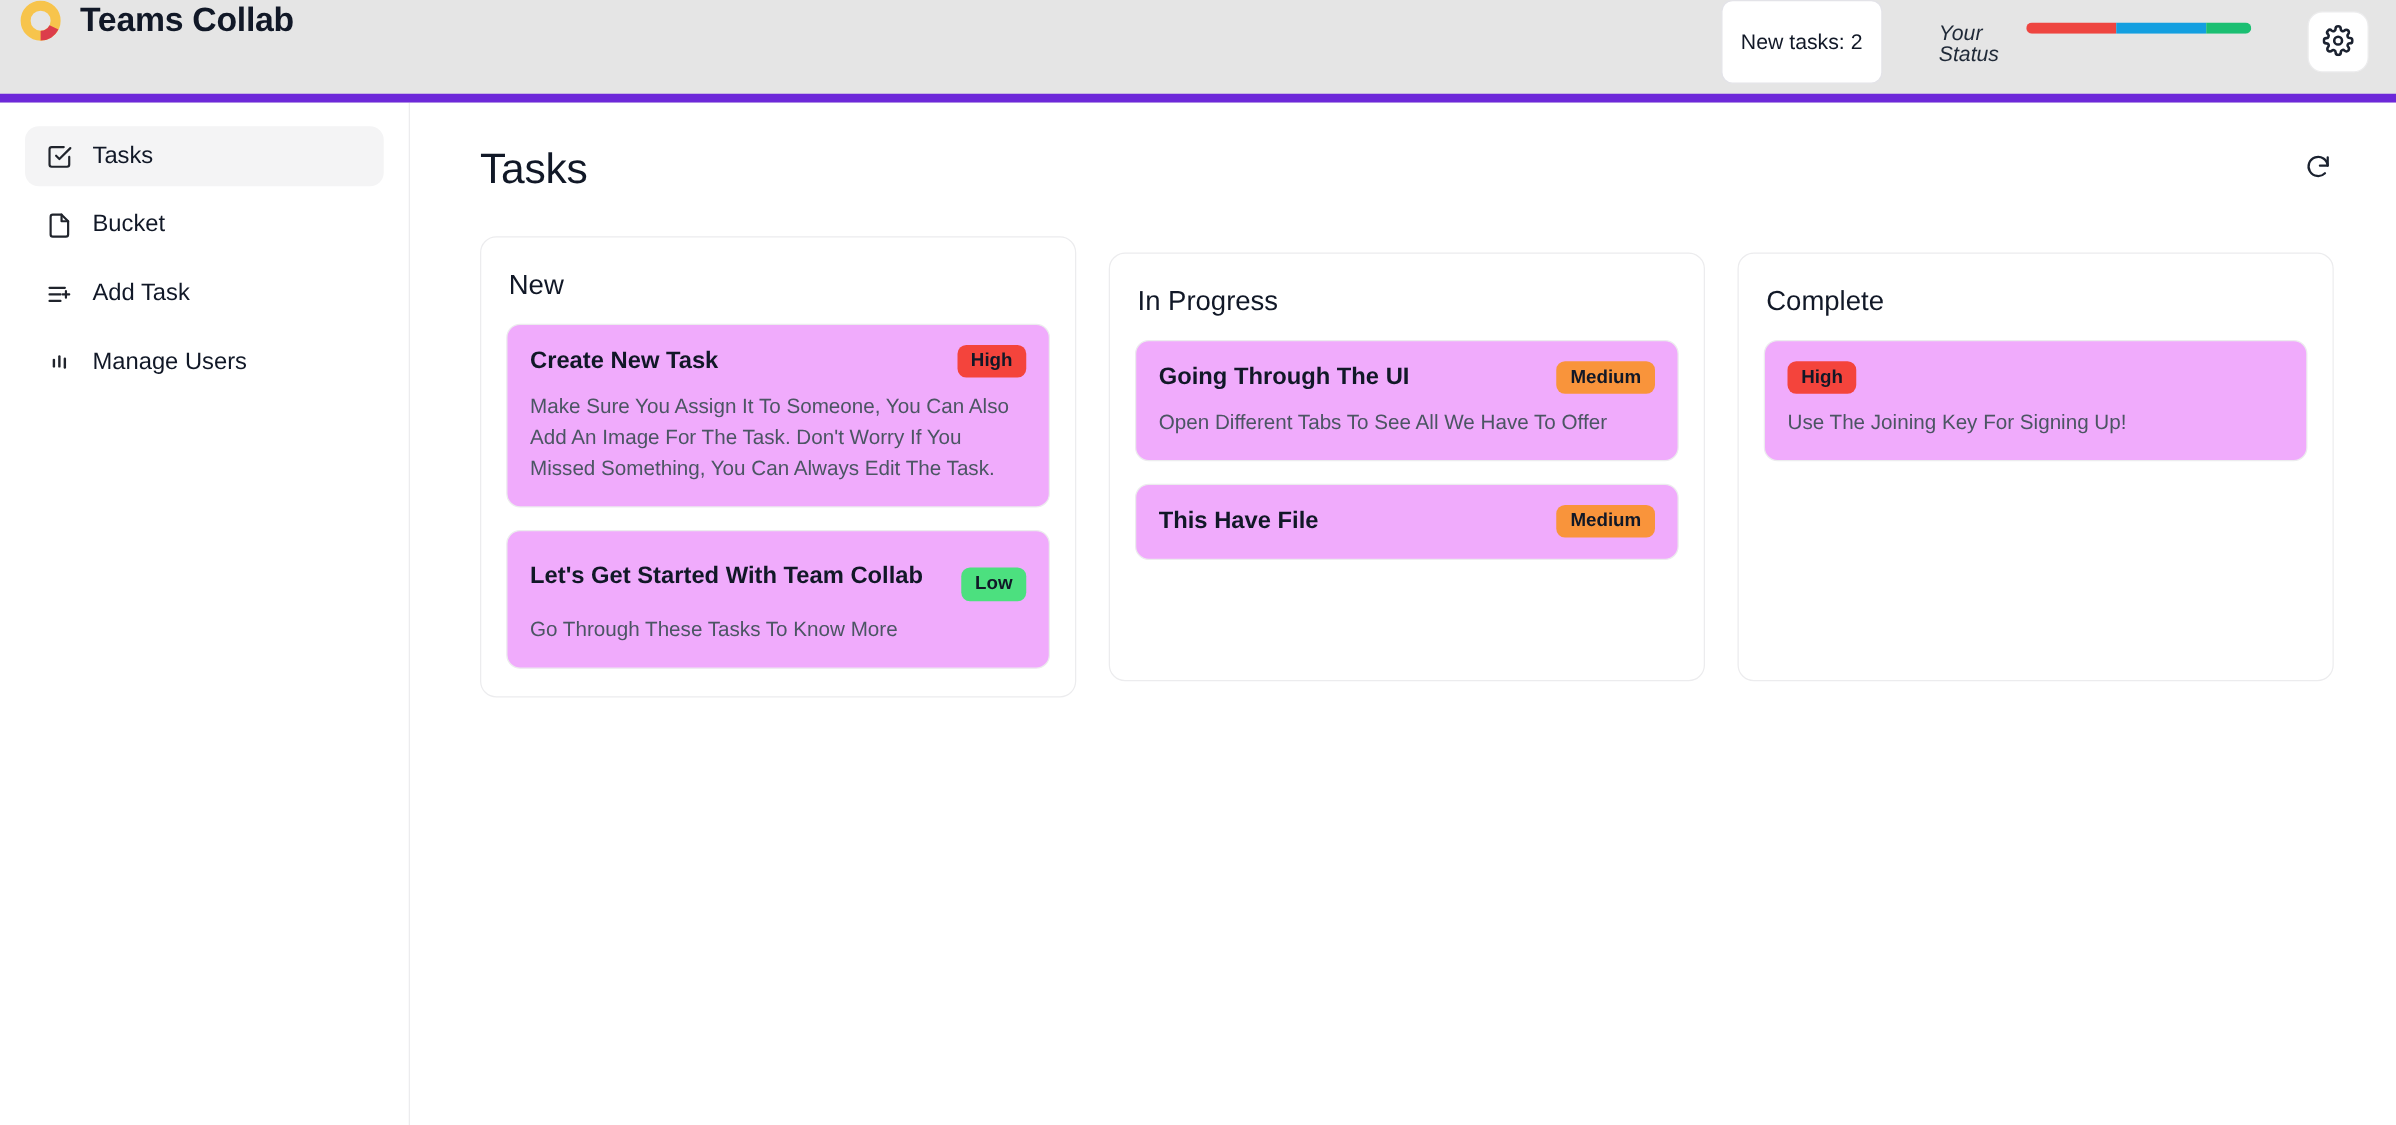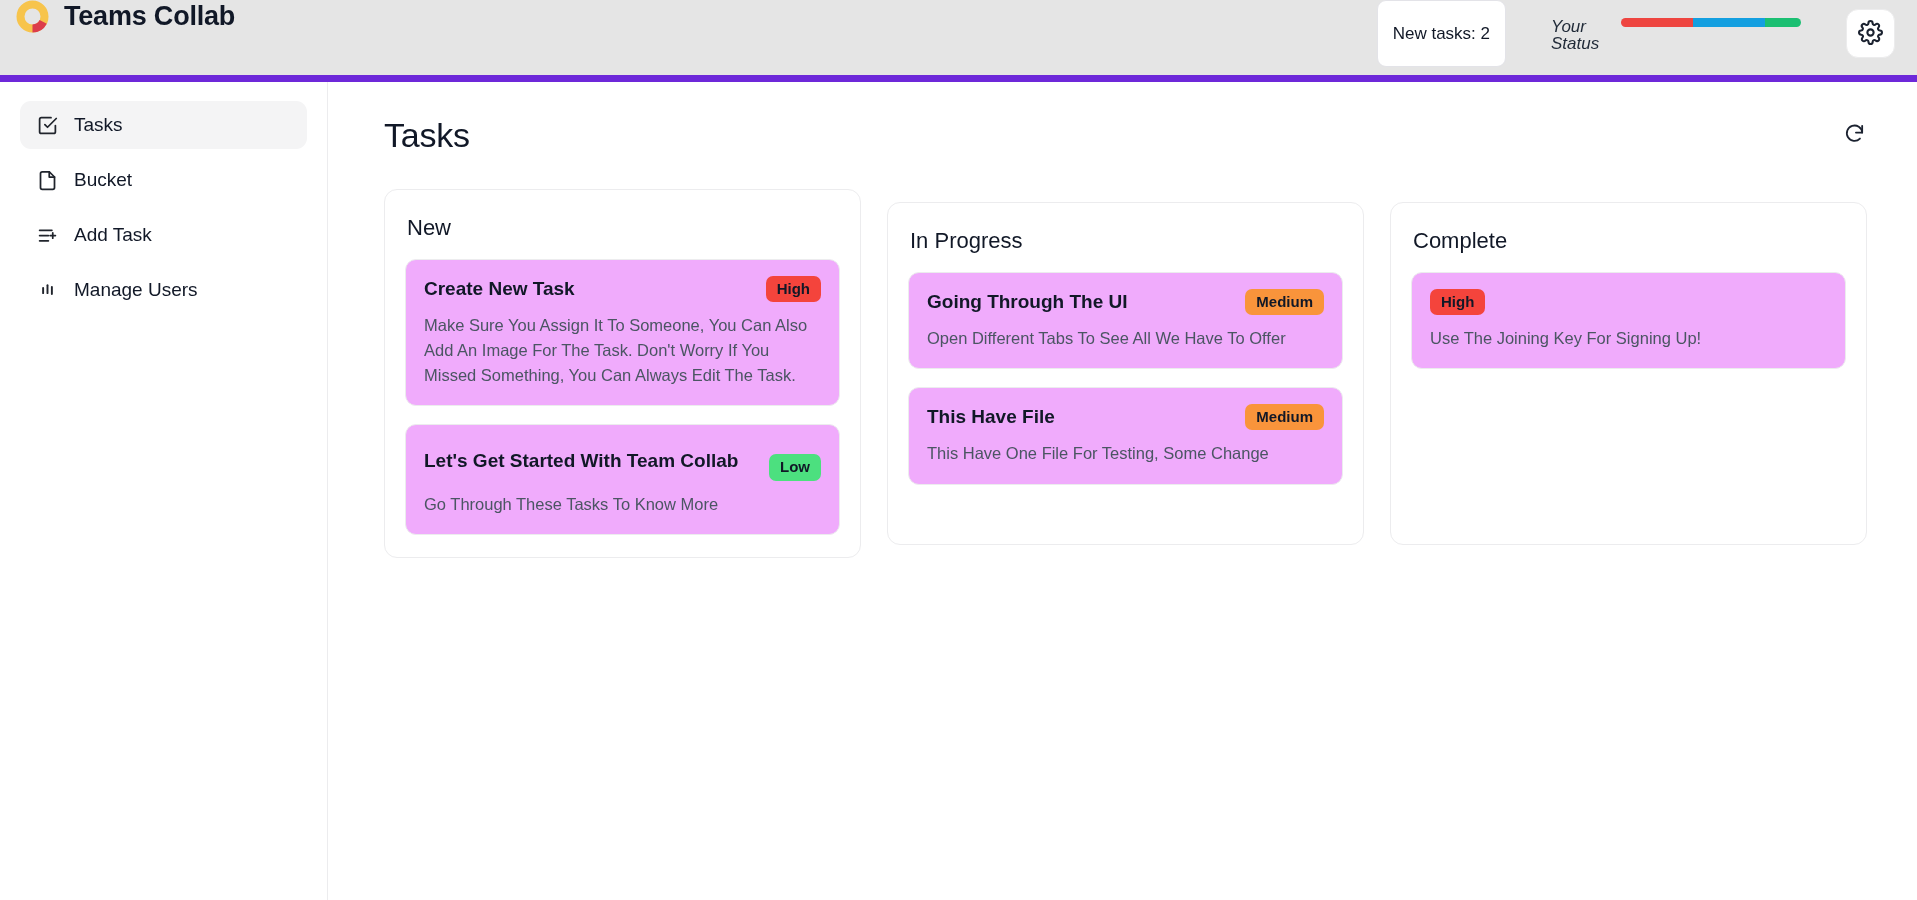--- a/index.html
+++ b/index.html
@@ -381,21 +381,20 @@
             <span class="priority-badge" style="background: rgb(249, 148, 59);">Medium</span>
           </div>
           <p class="task-desc">Open Different Tabs To See All We Have To Offer</p>
         </article>
 
         <article class="task-card">
           <div class="task-card-head">
             <span class="task-title">This Have File</span>
             <span class="priority-badge" style="background: rgb(249, 148, 59);">Medium</span>
           </div>
-          <p class="task-desc">This Have One File For Testing, Some Change</p>
         </article>
       </section>
 
       <section class="column">
         <h2 class="column-title">Complete</h2>
 
         <article class="task-card">
           <div class="task-card-head">
             <span class="priority-badge" style="background: rgb(244, 68, 60);">High</span>
           </div>

